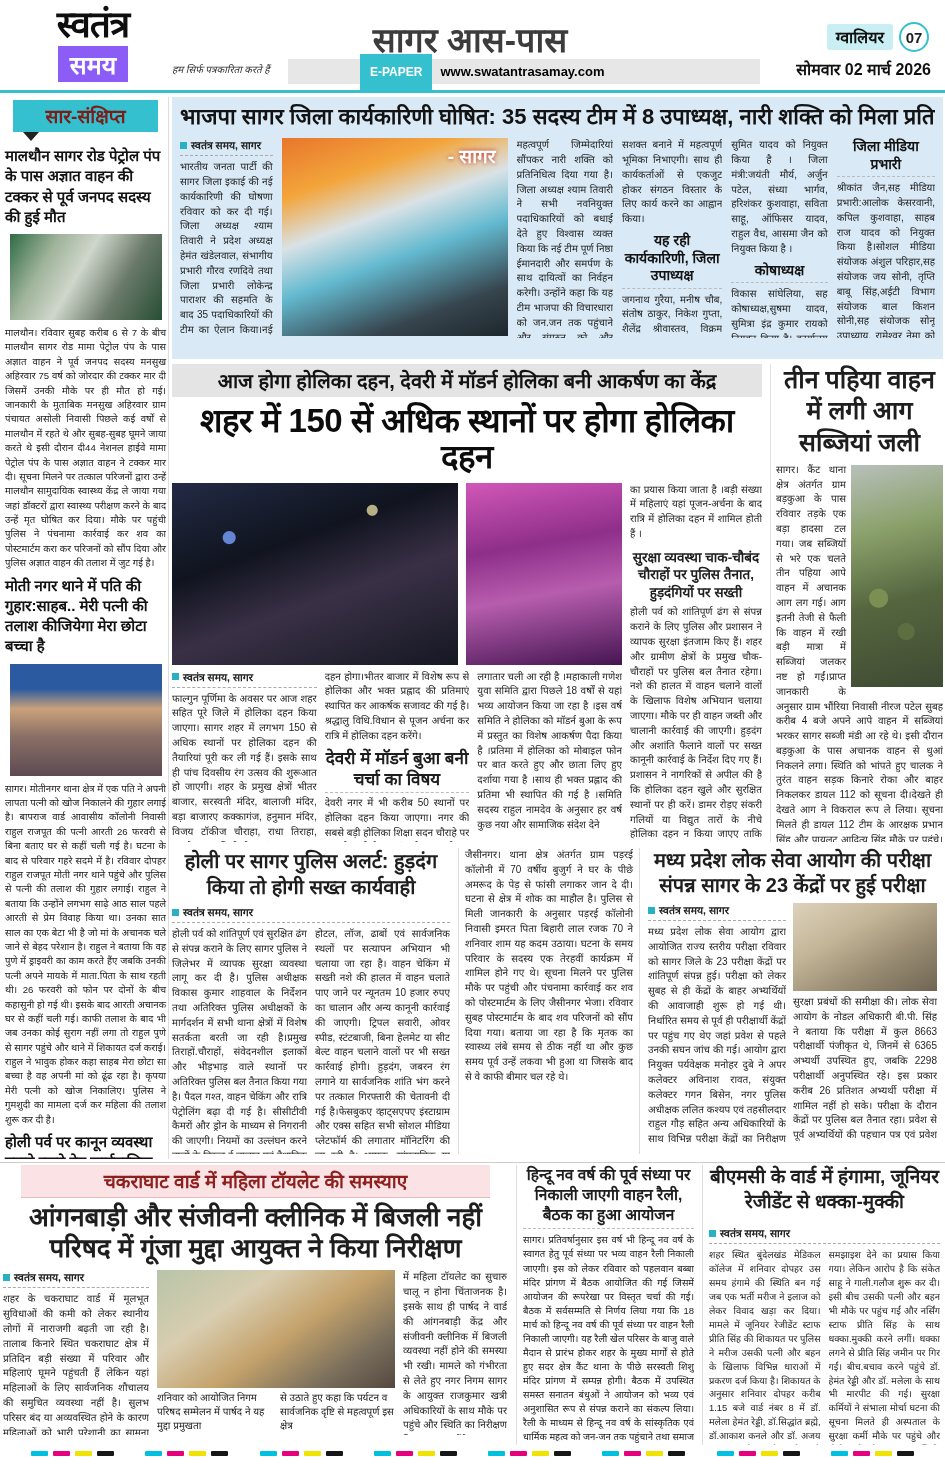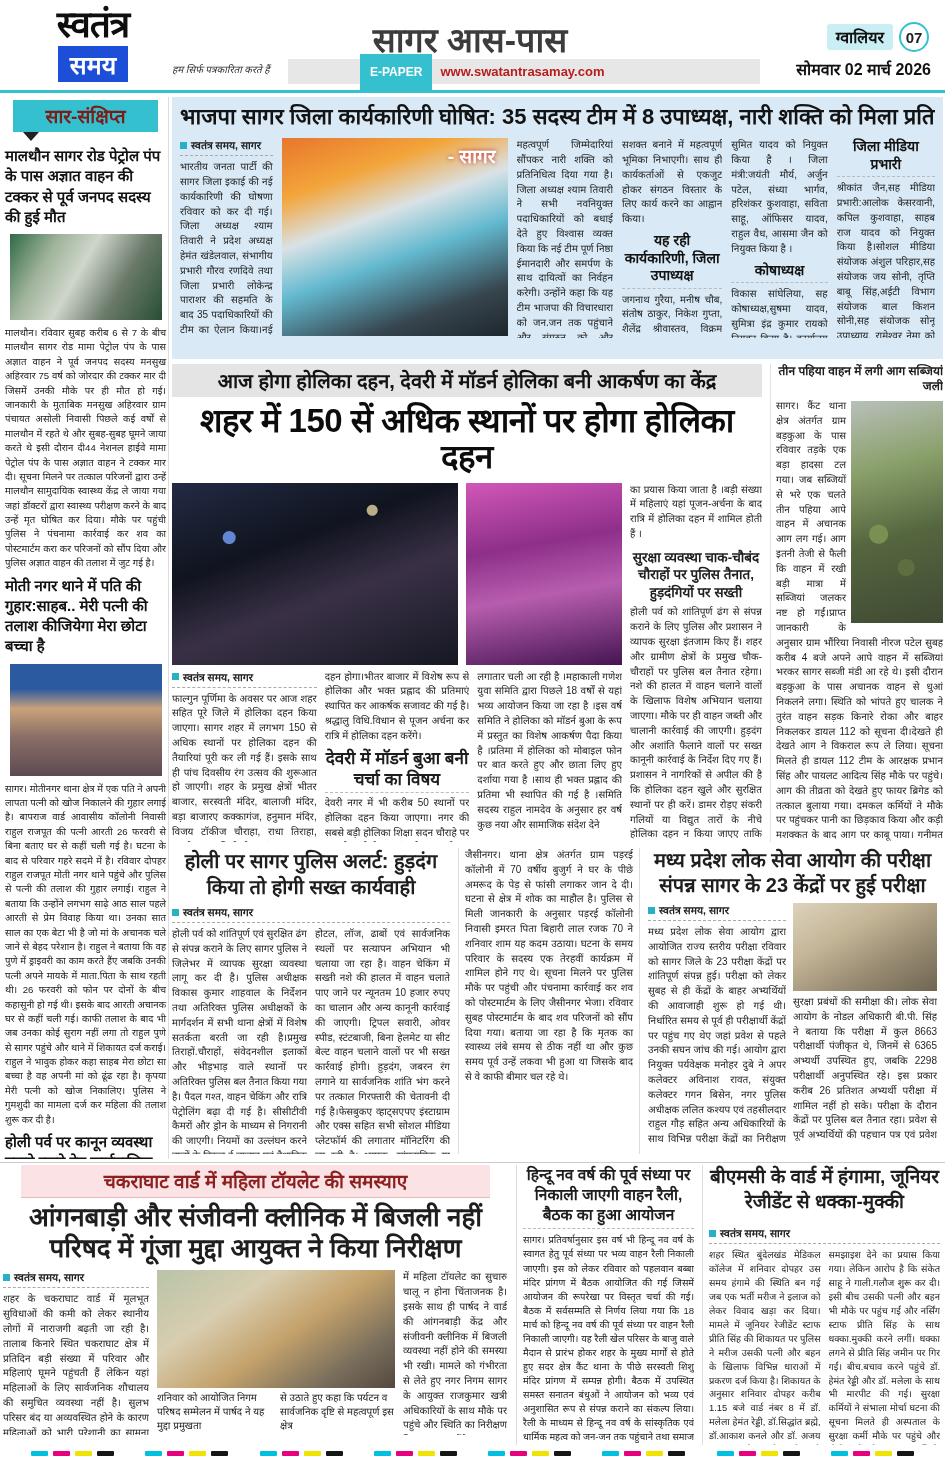--- a/index.html
+++ b/index.html
@@ -1,26 +1,26 @@
 <!DOCTYPE html>
 <html><head>
 <meta charset="utf-8">
 <style>
   html,body{margin:0;padding:0;background:#888;}
   #page{position:relative;width:945px;height:1468px;background:#fff;margin:0 auto;
         font-family:"Liberation Sans","DejaVu Sans",sans-serif;color:#1e1e1e;overflow:hidden;}
   
   .logo-block{position:absolute;left:26px;top:6px;width:134px;text-align:center;}
   .logo-top{font-size:37px;font-weight:800;letter-spacing:-1px;line-height:1;color:#0e0e0e;}
-  .logo-bottom{display:inline-block;background:#1d4ed8;color:#fff;font-size:25px;font-weight:800;padding:1px 12px;margin-top:3px;}
+  .logo-bottom{display:inline-block;background:#8b5cf6;color:#fff;font-size:25px;font-weight:800;padding:1px 12px;margin-top:3px;}
   .tagline{position:absolute;left:172px;top:62px;width:150px;font-size:10px;font-style:italic;color:#333;font-family:"Liberation Serif","DejaVu Serif",serif;}
   .center-title{position:absolute;left:290px;top:16px;width:360px;text-align:center;font-size:34px;font-weight:800;color:#3c3c3c;}
   .epaper-bar{position:absolute;left:288px;top:59px;width:472px;height:25px;background:#e7e7e7;display:flex;align-items:center;}
   .epaper-badge{background:#35c0d0;color:#fff;font-weight:700;font-size:12px;padding:11px 10px;margin-left:72px;}
-  .website{font-size:13px;font-weight:700;color:#b91c1c;margin-left:8px;text-decoration:none;}
+  .website{font-size:13px;font-weight:700;color:#000000;margin-left:8px;text-decoration:none;}
   .edition-wrap{position:absolute;right:16px;top:22px;display:flex;align-items:center;gap:6px;}
   .edition{background:#c9eef3;color:#111;font-weight:800;font-size:16px;padding:2px 9px;border-radius:3px;}
   .pagenum{width:30px;height:30px;border-radius:50%;border:2px solid #35c0d0;background:#fff;display:flex;align-items:center;justify-content:center;font-weight:800;font-size:15px;box-sizing:border-box;}
   .dateline{position:absolute;right:14px;top:58px;font-size:16px;font-weight:800;color:#111;}
   .cyan-rule{position:absolute;left:0;top:90px;width:945px;height:3px;background:#35c0d0;}
   
   .body{font-size:10px;line-height:1.48;text-align:justify;color:#1e1e1e;}
   .byline{display:flex;align-items:center;gap:4px;font-size:10.5px;font-weight:700;color:#222;border-bottom:1px dashed #aaa;padding-bottom:3px;margin-bottom:4px;}
   .byline-sq{width:7px;height:7px;background:#2ab0c5;flex:none;}
   .col{overflow:hidden;}
@@ -58,21 +58,21 @@
       radial-gradient(circle at 70% 15%,rgba(255,240,180,.7) 0 5px,transparent 6px),
       linear-gradient(160deg,#232a44 0%,#10141f 35%,#3a3046 60%,#151823 100%);}
   .ph-holika2{width:156px;background:linear-gradient(170deg,#d157b8 0%,#8e2f8a 35%,#b75dae 60%,#451551 100%);}
   .holika-textrow{display:flex;gap:8px;margin-top:5px;height:188px;}
   .h-c{width:145px;overflow:hidden;}
   .holika-c4{width:132px;overflow:hidden;}
   .sub-suraksha{font-size:13.5px;font-weight:800;text-align:center;line-height:1.3;margin:7px 0 4px;}
   .sub-devri{font-size:17px;font-weight:800;text-align:center;line-height:1.25;margin:4px 0 3px;border-bottom:1px dashed #bbb;padding-bottom:2px;}
   
   .fire{width:173px;flex:none;overflow:hidden;border-left:1px solid #e2e2e2;padding-left:5px;box-sizing:border-box;}
-  .fire-headline{font-size:12px;font-weight:800;text-align:right;line-height:1.25;margin-bottom:5px;}
+  .fire-headline{font-size:25px;font-weight:800;text-align:center;line-height:1.25;margin-bottom:5px;}
   .ph-veg{float:right;width:92px;height:222px;margin:2px 0 4px 5px;background:
       radial-gradient(circle at 30% 60%,#7b8f52 0 9px,transparent 10px),
       radial-gradient(circle at 60% 75%,#5d6e41 0 8px,transparent 9px),
       linear-gradient(165deg,#b8c0bb 0%,#8aa06a 30%,#55663f 60%,#3f4a33 100%);}
   
   .lower{display:flex;gap:8px;margin-top:6px;height:306px;}
   .police{width:278px;flex:none;overflow:hidden;}
   .police-headline{font-size:20px;font-weight:800;text-align:center;line-height:1.3;margin-bottom:5px;}
   .cols2{display:flex;gap:8px;}
   .cols2 > div{flex:1;overflow:hidden;}

